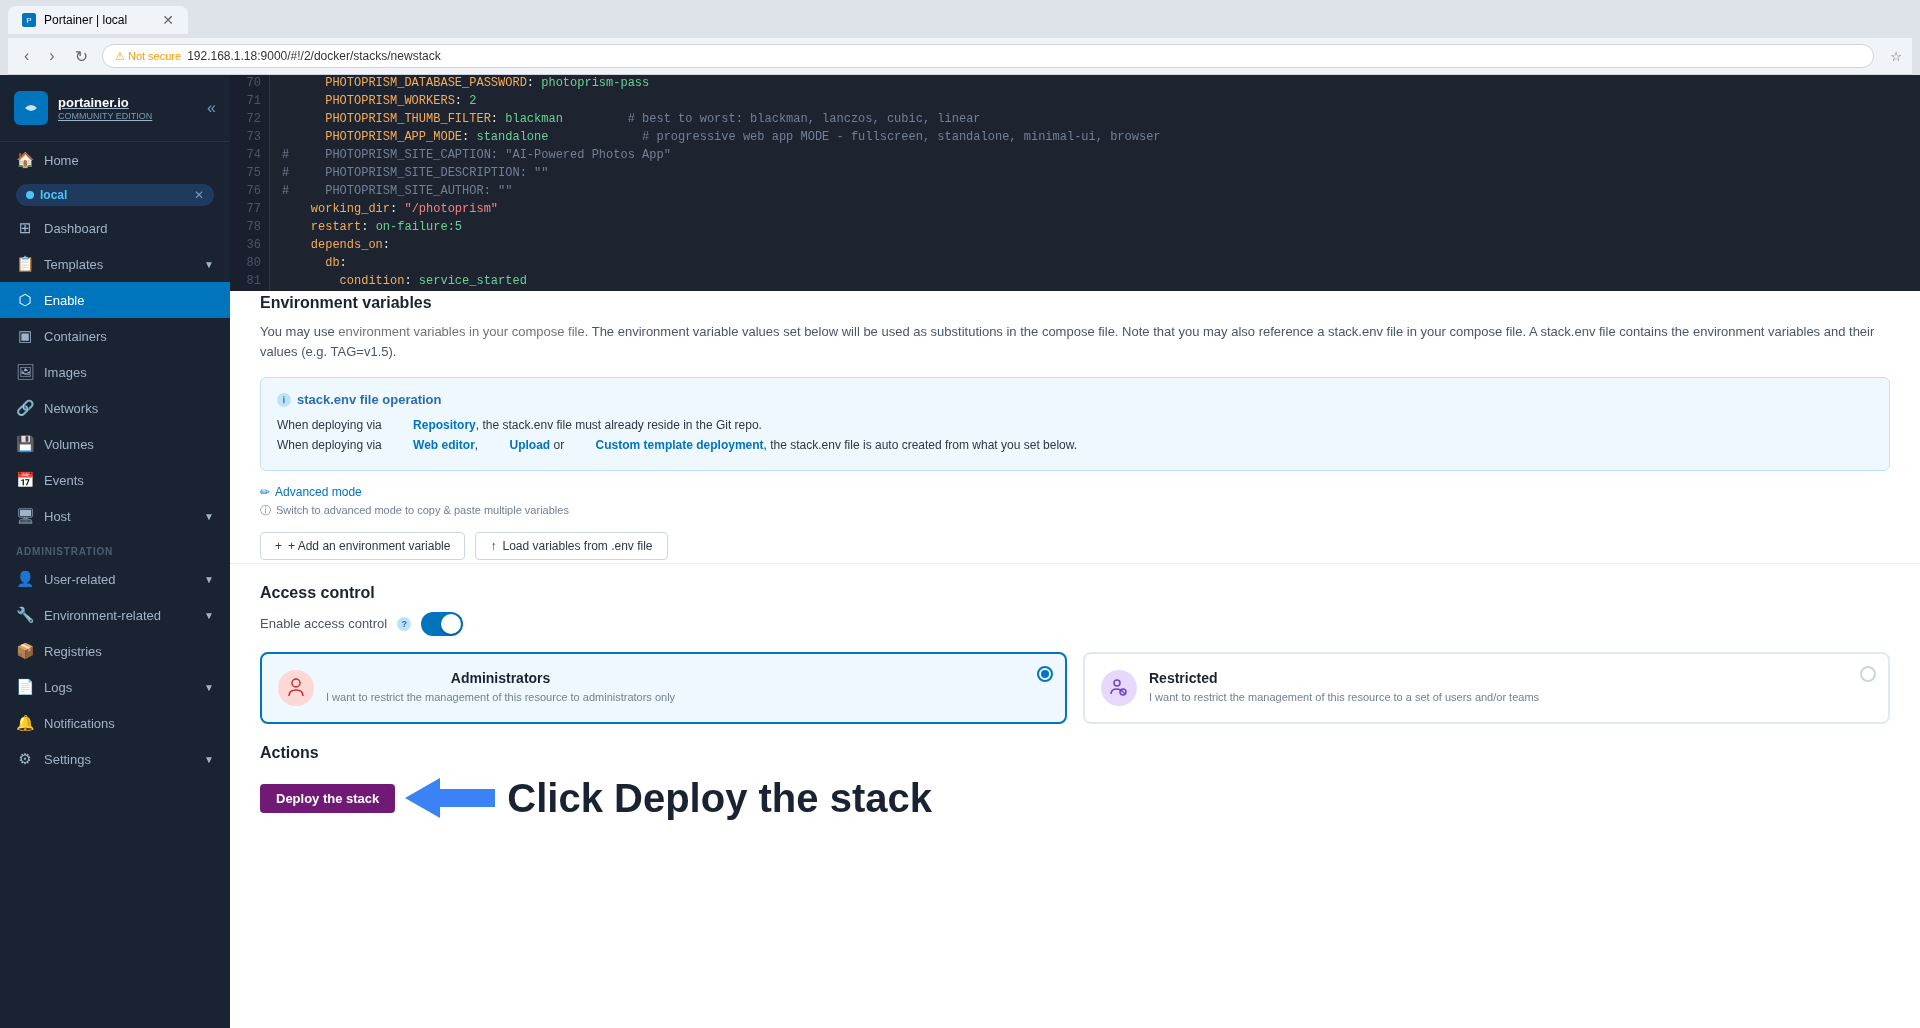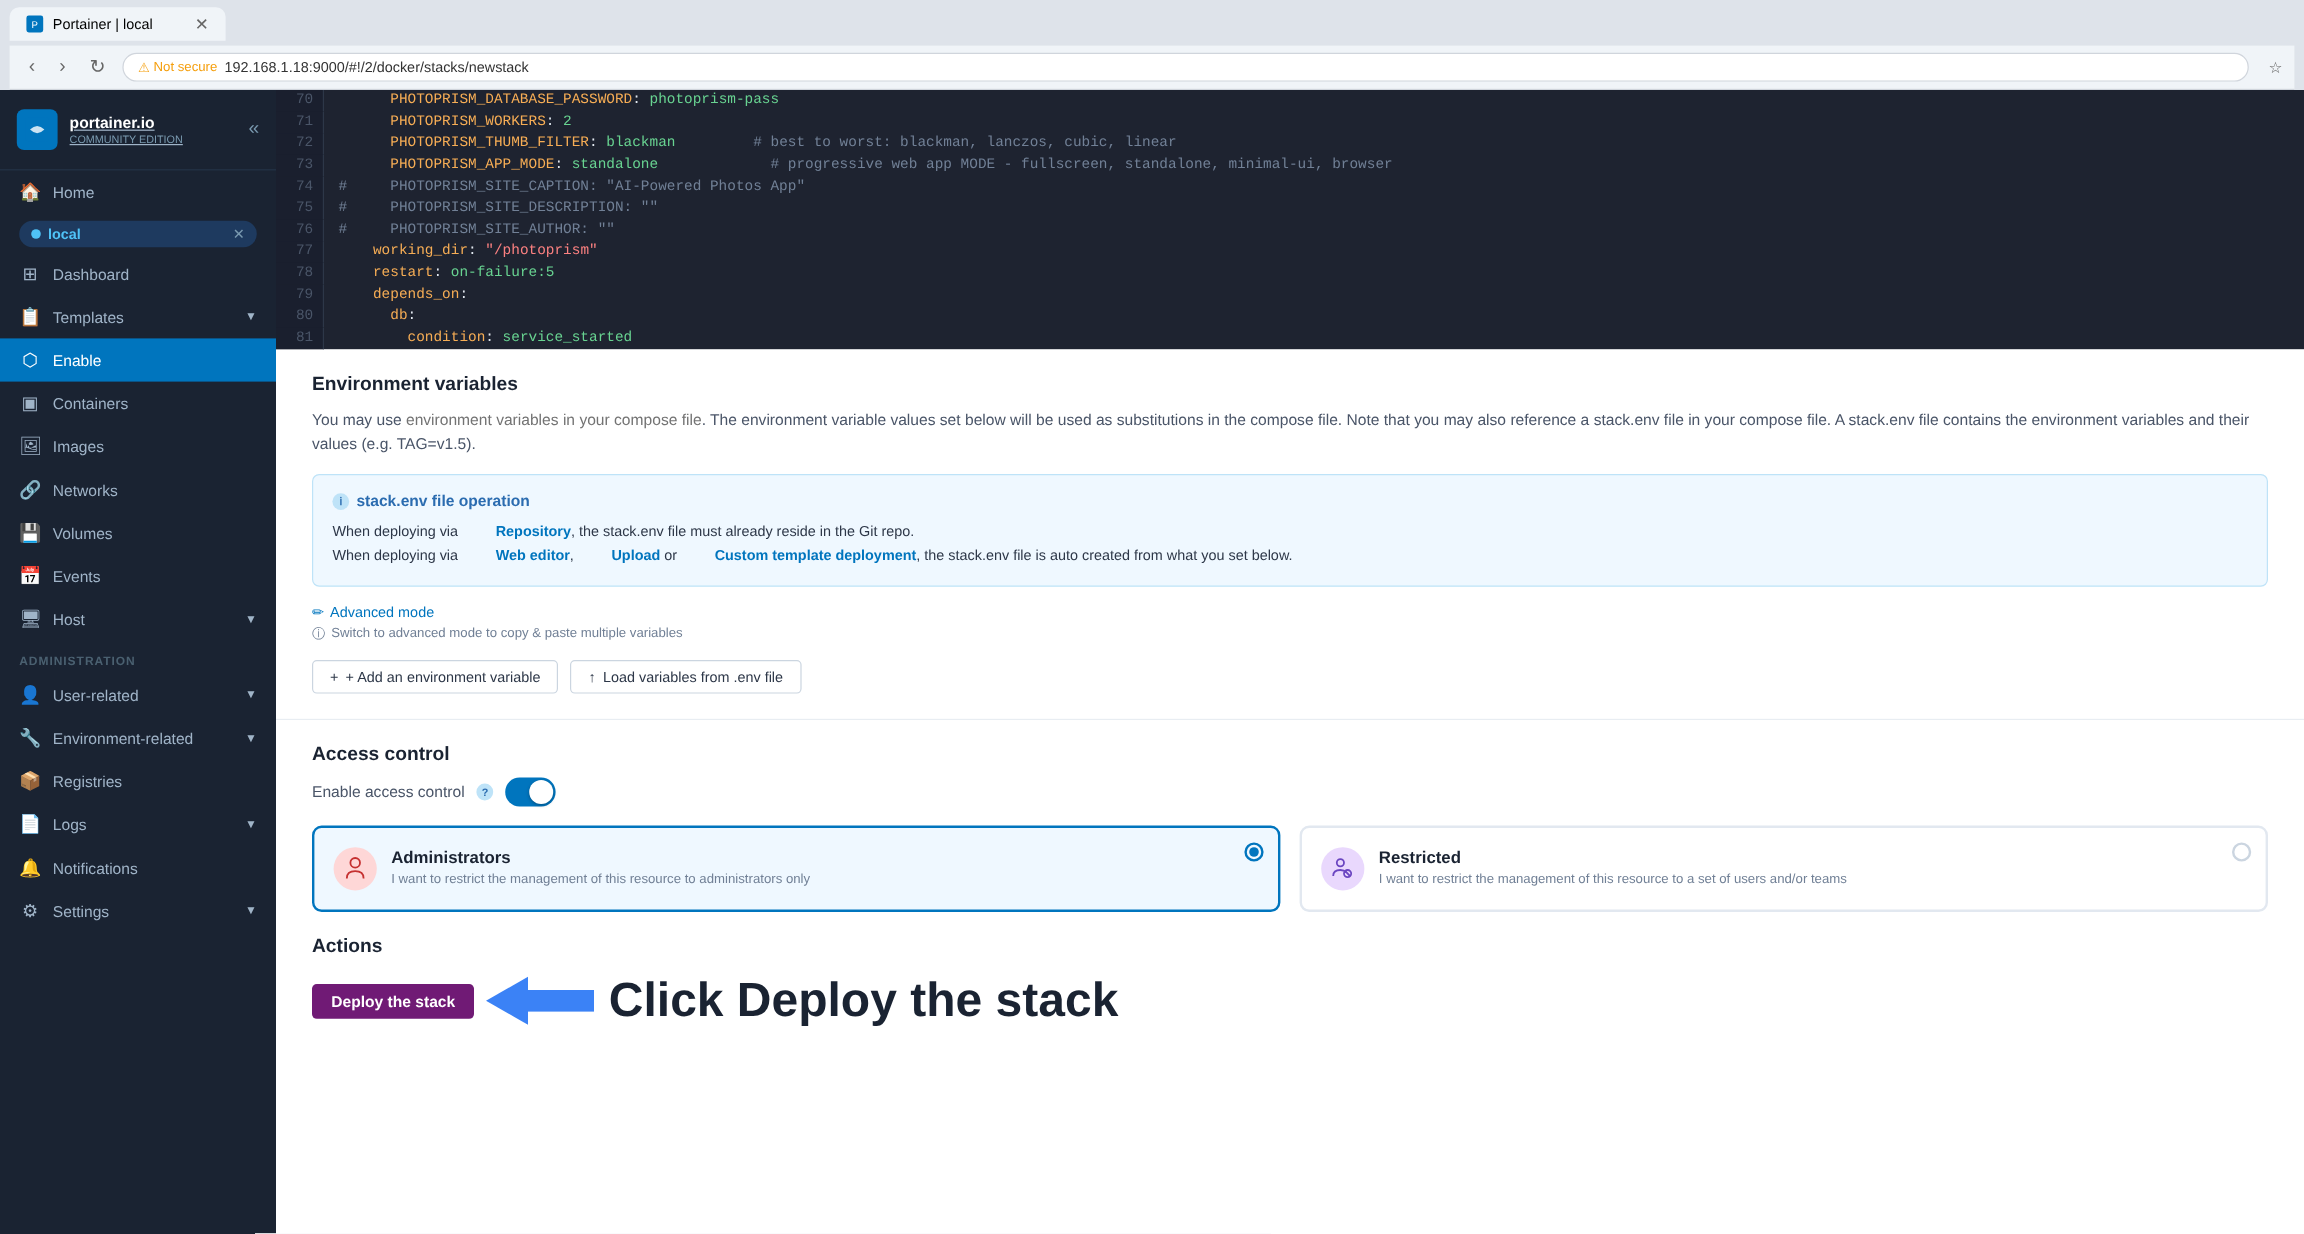--- a/index.html
+++ b/index.html
@@ -54,21 +54,21 @@
     .code-area { background: #1e2330; padding: 0; font-family: 'Courier New', monospace; font-size: 12px; }
     .code-line { display: flex; min-height: 18px; }
     .line-num { color: #4a5568; width: 40px; padding: 1px 8px; text-align: right; flex-shrink: 0; user-select: none; border-right: 1px solid #2d3748; background: #1a1f2e; }
     .line-content { padding: 1px 12px; color: #e2e8f0; white-space: pre; flex: 1; }
     .key-color { color: #f6ad55; }
     .val-color { color: #68d391; }
     .comment-color { color: #718096; }
     .string-color { color: #fc8181; }
 
     
-    .content-section { padding: 21px 30px; border-bottom: 1px solid #e8edf2; }
+    .content-section { padding: 3px 30px; border-bottom: 1px solid #e8edf2; }
 
     .section-title { font-size: 16px; font-weight: 600; color: #1a2332; margin-bottom: 10px; }
 
     .env-description { color: #4a5568; font-size: 13px; line-height: 1.5; margin-bottom: 16px; }
     .env-description a { color: #737373; text-decoration: none; }
 
     .info-box { background: #eff8ff; border: 1px solid #bee3f8; border-radius: 6px; padding: 14px 16px; margin-bottom: 14px; }
     .info-box-title { color: #2b6cb0; font-size: 13px; font-weight: 600; margin-bottom: 8px; display: flex; align-items: center; gap: 6px; }
     .info-box-content { color: #2d3748; font-size: 12px; line-height: 1.7; }
     .info-box-content a { color: #0075be; font-weight: 600; text-decoration: none; margin-left: 28px; }
@@ -81,21 +81,21 @@
     .btn-primary { background: #701a75; color: white; border: none; padding: 7px 16px; border-radius: 4px; font-size: 13px; font-weight: 600; cursor: pointer; }
 
     
     .access-section { padding: 20px 30px; }
     .toggle-row { display: flex; align-items: center; gap: 10px; margin-bottom: 16px; color: #4a5568; font-size: 13px; }
     .toggle { width: 42px; height: 24px; background: #0075be; border-radius: 12px; position: relative; cursor: pointer; }
     .toggle-knob { width: 20px; height: 20px; background: white; border-radius: 50%; position: absolute; top: 2px; right: 2px; box-shadow: 0 1px 3px rgba(0,0,0,0.3); }
 
     .access-cards { display: flex; gap: 16px; margin-bottom: 20px; }
     .access-card { flex: 1; border: 2px solid #e2e8f0; border-radius: 8px; padding: 16px; cursor: pointer; display: flex; align-items: flex-start; gap: 12px; position: relative; }
-    .access-card.selected { border-color: #0075be; background: #eff8ff; }
+    .access-card.selected { border-color: #0075be; background: #eff8ff; text-align: center; }
     .card-icon { width: 36px; height: 36px; background: #e2e8f0; border-radius: 50%; display: flex; align-items: center; justify-content: center; color: #4a5568; font-size: 16px; flex-shrink: 0; }
     .card-icon.admin { background: #fed7d7; color: #c53030; }
     .card-icon.restricted { background: #e9d8fd; color: #6b46c1; }
     .card-title { font-size: 14px; font-weight: 600; color: #1a2332; margin-bottom: 4px; }
     .card-desc { font-size: 11px; color: #718096; line-height: 1.4; }
     .card-radio { position: absolute; top: 12px; right: 12px; width: 16px; height: 16px; border-radius: 50%; border: 2px solid #cbd5e0; display: flex; align-items: center; justify-content: center; }
     .card-radio.checked { border-color: #0075be; }
     .card-radio.checked::after { content: ''; width: 8px; height: 8px; background: #0075be; border-radius: 50%; }
     .actions-title { font-size: 16px; font-weight: 600; color: #1a2332; margin-bottom: 14px; }
 
@@ -279,21 +279,21 @@
       </div>
       <div class="code-line">
         <span class="line-num">77</span>
         <span class="line-content"><span class="key-color">    working_dir</span><span style="color:#e2e8f0">: </span><span class="string-color">"/photoprism"</span></span>
       </div>
       <div class="code-line">
         <span class="line-num">78</span>
         <span class="line-content"><span class="key-color">    restart</span><span style="color:#e2e8f0">: </span><span class="val-color">on-failure:5</span></span>
       </div>
       <div class="code-line">
-        <span class="line-num">79</span>
+        <span class="line-num">36</span>
         <span class="line-content"><span class="key-color">    depends_on</span><span style="color:#e2e8f0">:</span></span>
       </div>
       <div class="code-line">
         <span class="line-num">80</span>
         <span class="line-content"><span class="key-color">      db</span><span style="color:#e2e8f0">:</span></span>
       </div>
       <div class="code-line">
         <span class="line-num">81</span>
         <span class="line-content"><span class="key-color">        condition</span><span style="color:#e2e8f0">: </span><span class="val-color">service_started</span></span>
       </div>

